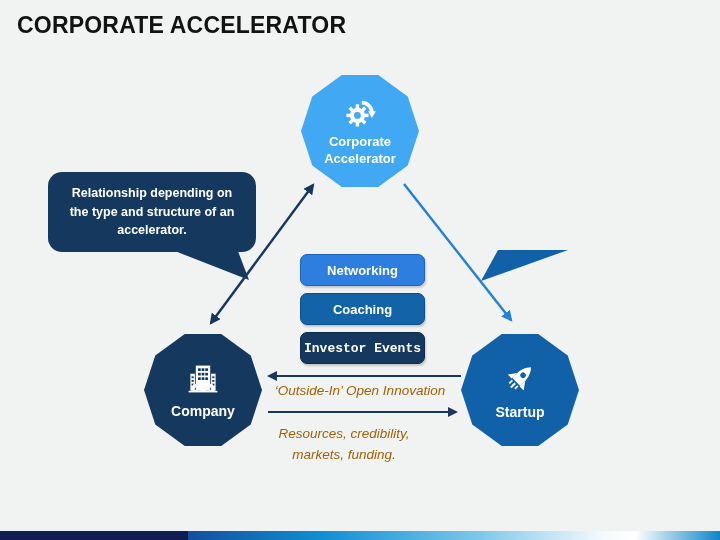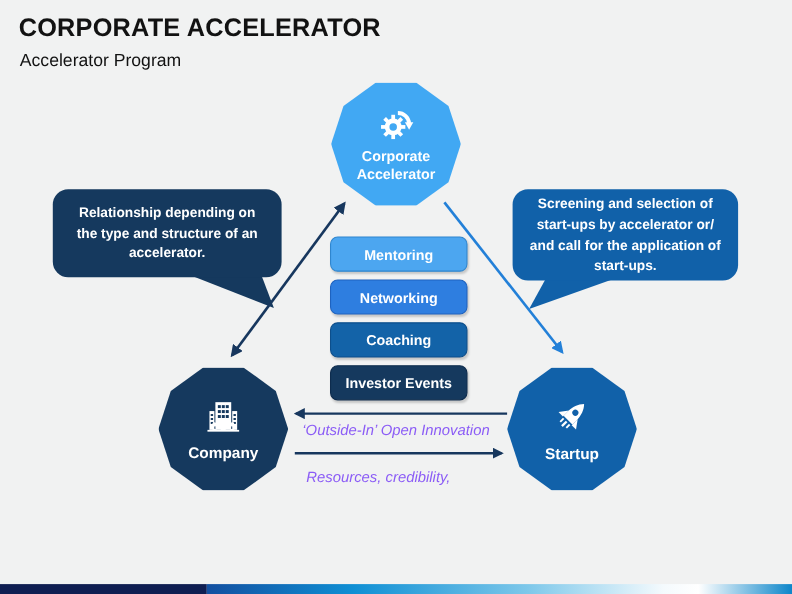--- a/index.html
+++ b/index.html
@@ -20,35 +20,34 @@
   .node-company .label, .node-startup .label { font-size:14px; }
 
   .svc { position:absolute; left:300px; width:125px; height:32px; border-radius:7px; border:1.5px solid; display:flex; align-items:center; justify-content:center; color:#fff; font-size:13px; font-weight:700; box-shadow:1px 2px 2px rgba(0,0,0,.18); }
 
   .callout { position:absolute; border-radius:14px; display:flex; align-items:center; justify-content:center; color:#fff; font-size:12.5px; font-weight:700; text-align:center; line-height:1.5; }
   .callout-left { left:48px; top:172px; width:208px; height:80px; }
   .callout-left .ctext { width:178px; }
   .callout-right { left:466px; top:172px; width:205px; height:83px; }
   .callout-right .ctext { width:186px; }
 
-  .flow-text { position:absolute; font-style:italic; color:#8b5cf6; text-align:center; }
+  .flow-text { position:absolute; font-style:italic; color:#a16207; text-align:center; }
   .flow-outside { left:250px; top:383px; width:220px; font-size:13.5px; }
   .flow-resources { left:239px; top:424px; width:210px; font-size:13.5px; line-height:1.55; }
 
   .footer-left { position:absolute; left:0; top:531px; width:188px; height:9px; background:#0F1E52; }
   .footer-right { position:absolute; left:188px; top:531px; width:532px; height:9px;
     background:linear-gradient(to right,#134FA0 0%,#0F8FD4 25%,#7EC8EA 55%,#F4FAFD 78%,#FFFFFF 84%,#0D86CA 100%); }
 </style>
 </head>
 <body>
 
 <div class="slide">
 
   <div class="title">CORPORATE ACCELERATOR</div>
-  <div class="subtitle">Accelerator Program</div>
 
   <svg class="overlay" viewBox="0 0 720 540">
     <defs>
       <marker id="mN" viewBox="0 0 10 10" refX="8" refY="5" markerWidth="4.6" markerHeight="4.6" orient="auto-start-reverse">
         <path d="M0,0 L10,5 L0,10 z" fill="#17375E"></path>
       </marker>
       <marker id="mB" viewBox="0 0 10 10" refX="8" refY="5" markerWidth="4.6" markerHeight="4.6" orient="auto-start-reverse">
         <path d="M0,0 L10,5 L0,10 z" fill="#2380D8"></path>
       </marker>
     </defs>
@@ -125,41 +124,36 @@
         <path d="M15.5 18 L9 27 L15.5 27 Z" fill="#fff"></path>
         <path d="M28.5 18 L35 27 L28.5 27 Z" fill="#fff"></path>
         <rect x="20.8" y="28" width="2.4" height="7" fill="#fff"></rect>
         <rect x="16.5" y="28" width="2" height="5" fill="#fff"></rect>
         <rect x="25.5" y="28" width="2" height="5" fill="#fff"></rect>
       </g>
     </svg>
     <div class="label">Startup</div>
   </div>
 
-  <div class="svc" style="top: 215px; background-color: rgb(76, 166, 240); border-color: rgb(47, 134, 207);">
-    <span>Mentoring</span>
-  </div>
   <div class="svc" style="top: 293px; background-color: rgb(19, 99, 168); border-color: rgb(13, 79, 140);">
     <span>Coaching</span>
   </div>
   <div class="svc" style="top: 254px; background-color: rgb(46, 126, 224); border-color: rgb(30, 99, 192);">
     <span>Networking</span>
   </div>
-  <div class="svc" style="top: 332px; background-color: rgb(21, 57, 94); border-color: rgb(14, 44, 78);">
+  <div class="svc" style="top: 332px; background-color: rgb(21, 57, 94); border-color: rgb(14, 44, 78); font-family: Liberation Mono, monospace;">
     <span>Investor Events</span>
   </div>
 
   <div class="callout callout-left" style="background-color: rgb(21, 57, 94);">
     <div class="ctext">Relationship depending on the type and structure of an accelerator.</div>
   </div>
-  <div class="callout callout-right" style="background-color: rgb(17, 97, 169);">
-    <div class="ctext">Screening and selection of start-ups by accelerator or/ and call for the application of start-ups.</div>
-  </div>
 
   <div class="flow-text flow-outside">‘Outside-In’ Open Innovation</div>
   <div class="flow-text flow-resources">
     <div>Resources, credibility,</div>
+    <div>markets, funding.</div>
   </div>
 
   <div class="footer-left"></div>
   <div class="footer-right"></div>
 
 </div>
 
 </body></html>

